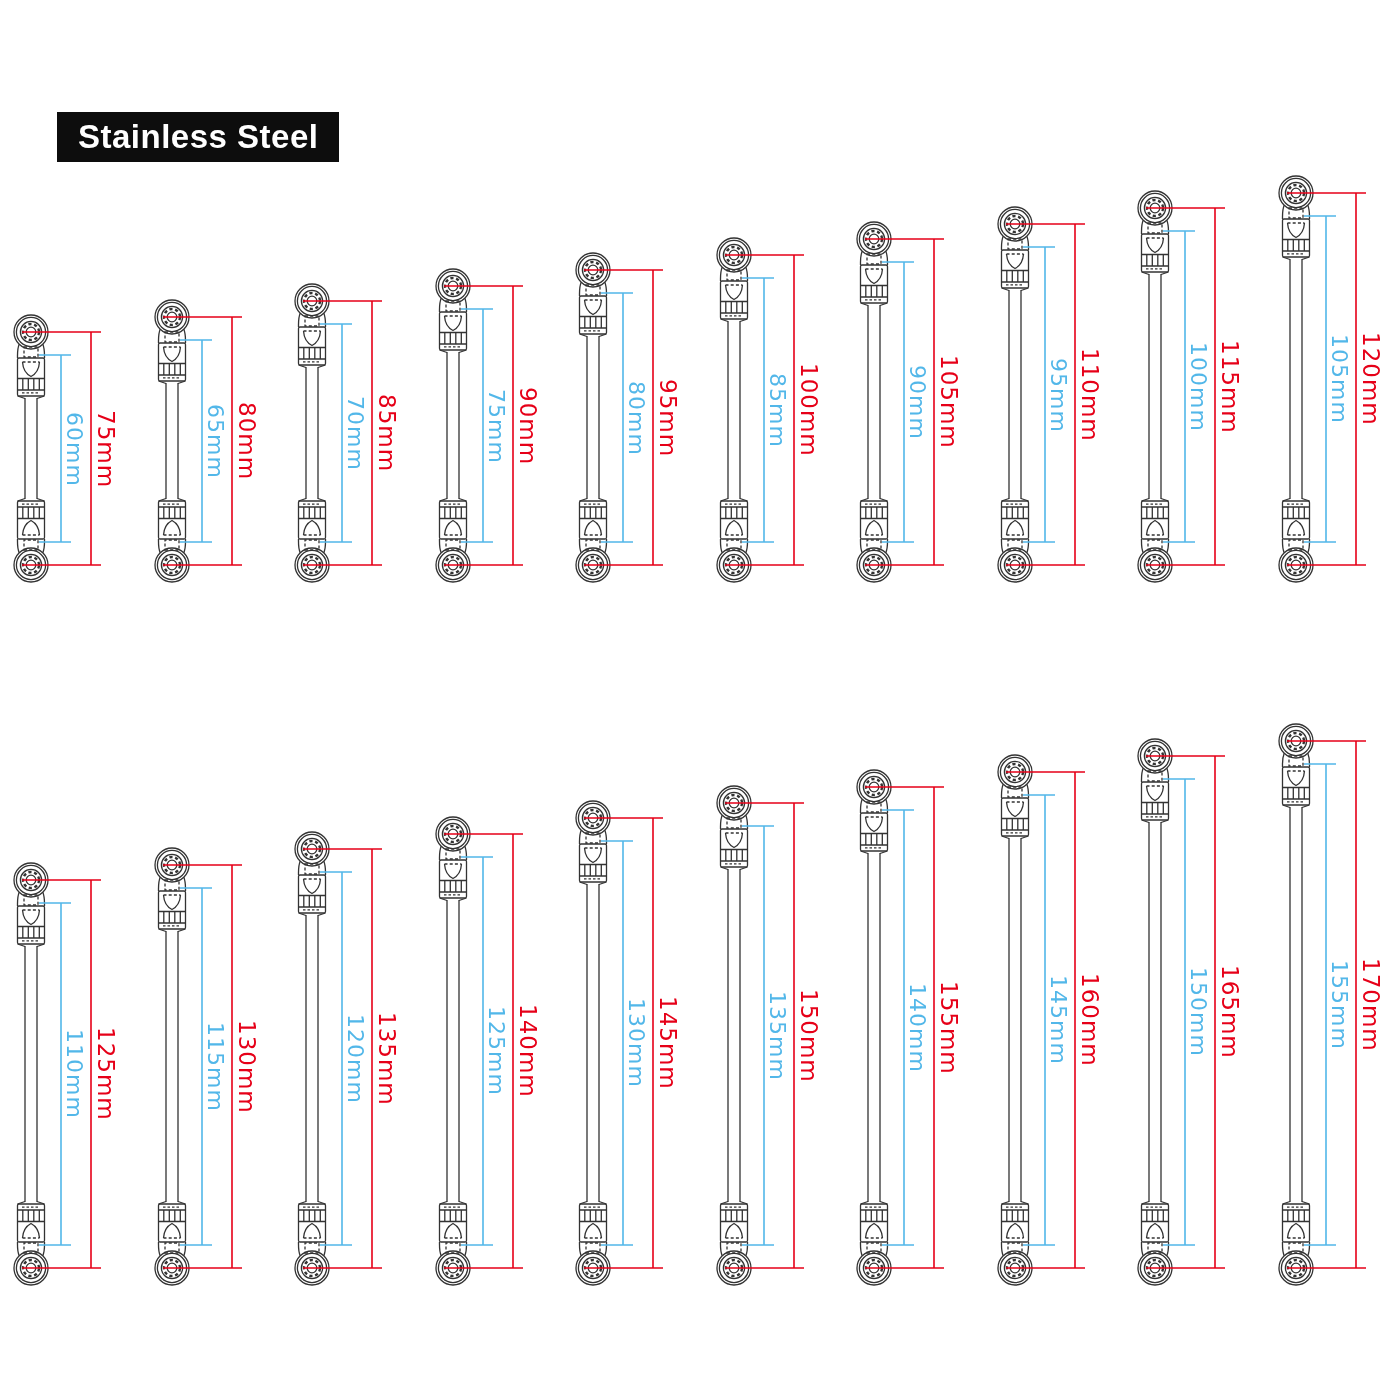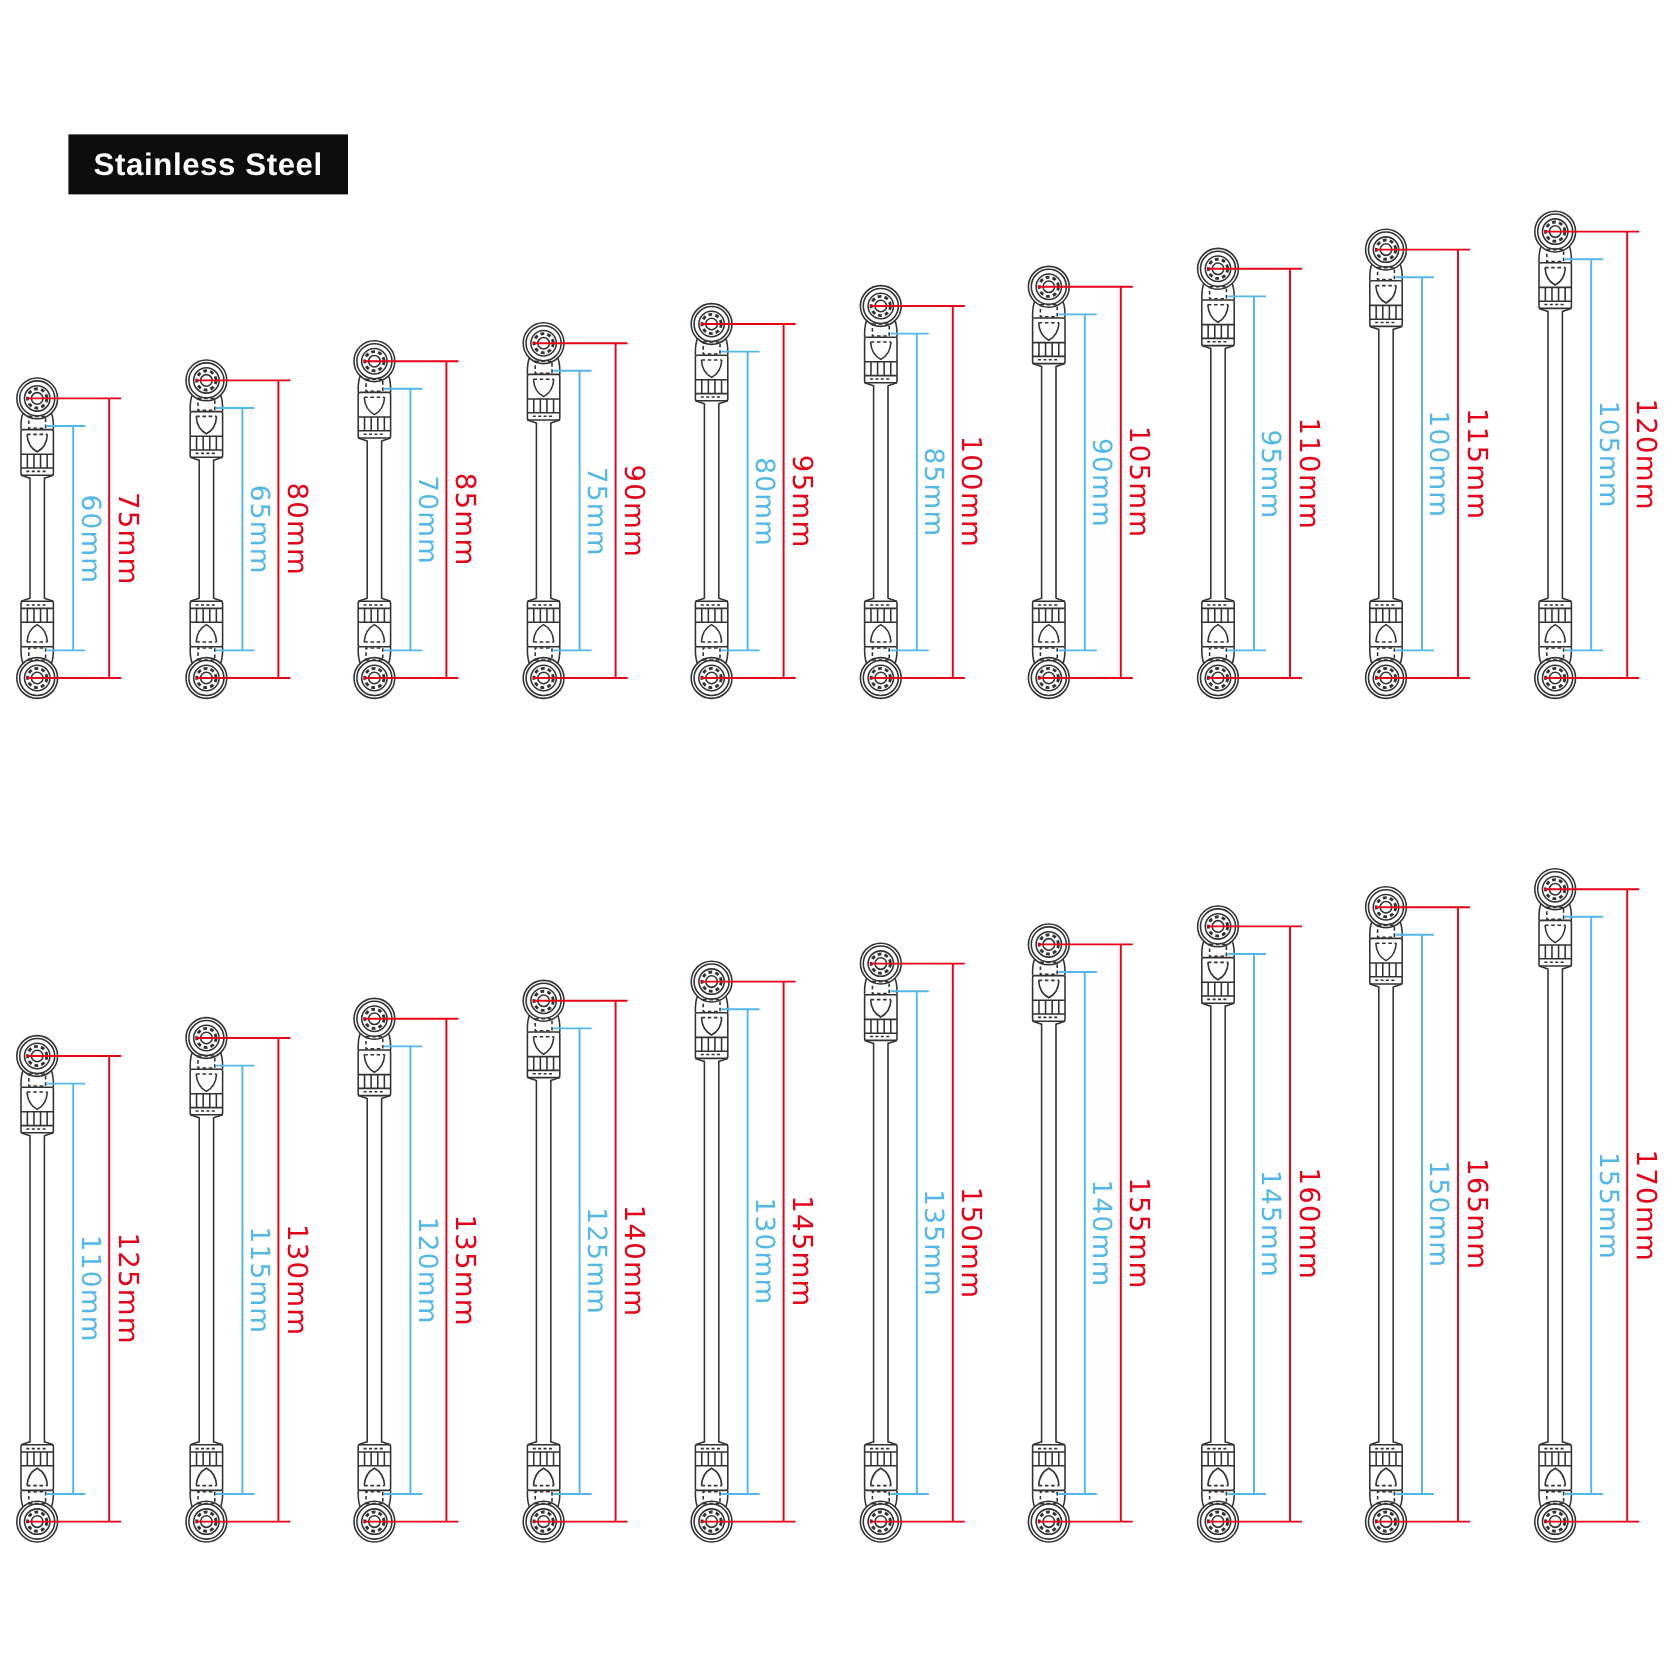--- a/index.html
+++ b/index.html
@@ -3,21 +3,21 @@
 <meta charset="utf-8">
 <style>
   html,body{margin:0;padding:0;background:#ffffff;}
   #canvas{
     position:relative;width:1400px;height:1400px;background:#ffffff;
     font-family:"Liberation Sans",sans-serif;overflow:hidden;
   }
   #title-badge{
     position:absolute;left:57px;top:112px;height:50px;line-height:50px;
     padding:0 21px;background:#0d0d0d;color:#ffffff;
-    font-size:26px;font-weight:bold;letter-spacing:0.5px;
+    font-size:33px;font-weight:bold;letter-spacing:0.5px;
     font-family:"Liberation Sans",sans-serif;
     text-align:right;
   }
   .rod{position:absolute;left:0;top:0;width:1400px;height:1400px;pointer-events:none;}
   .rod svg{position:absolute;overflow:visible;}
   .dim-label{
     position:absolute;
     writing-mode:vertical-rl;
     text-align:center;
     font-family:"DejaVu Sans","Liberation Sans",sans-serif;

